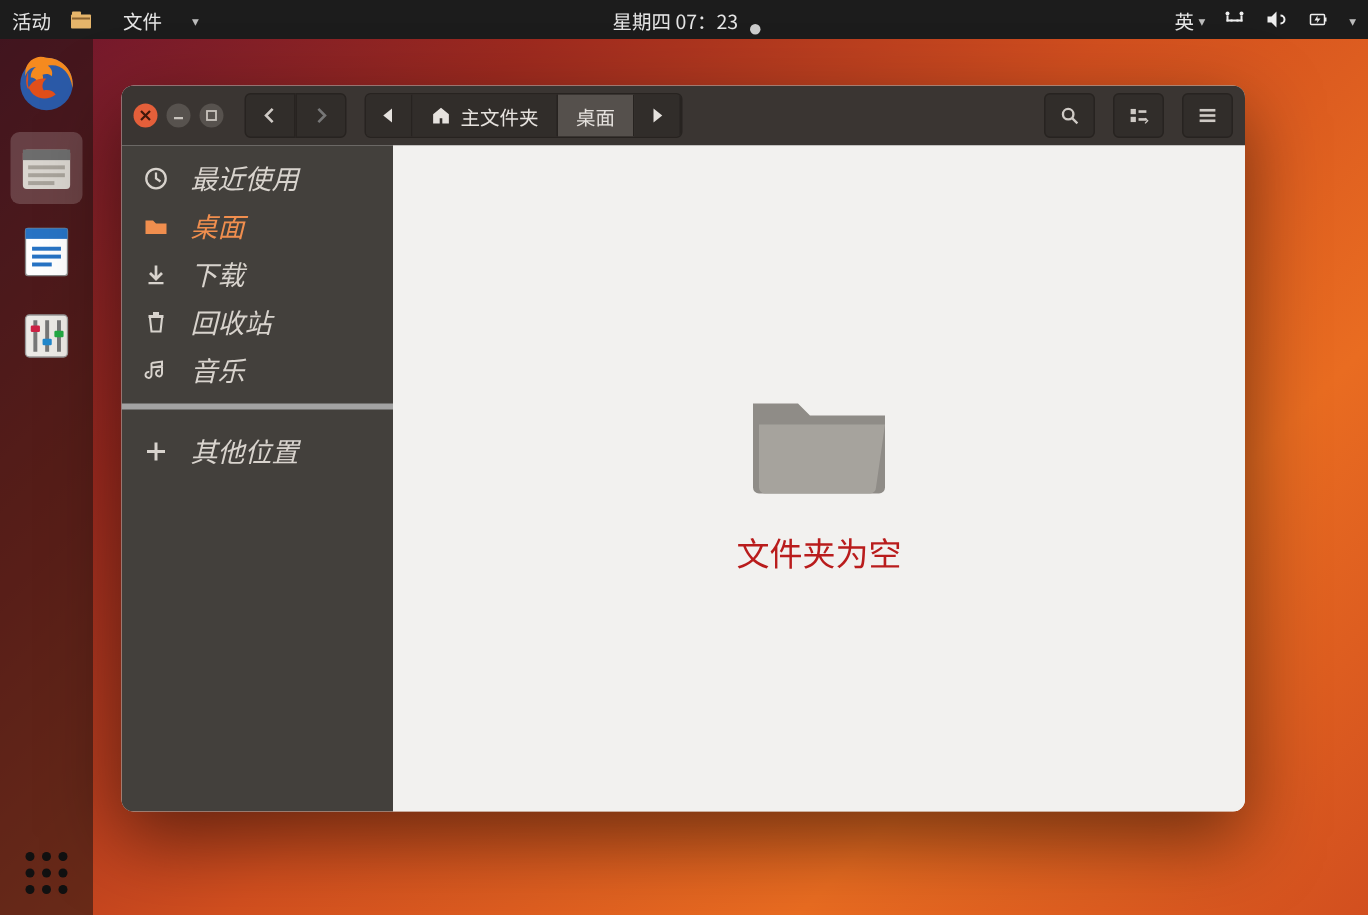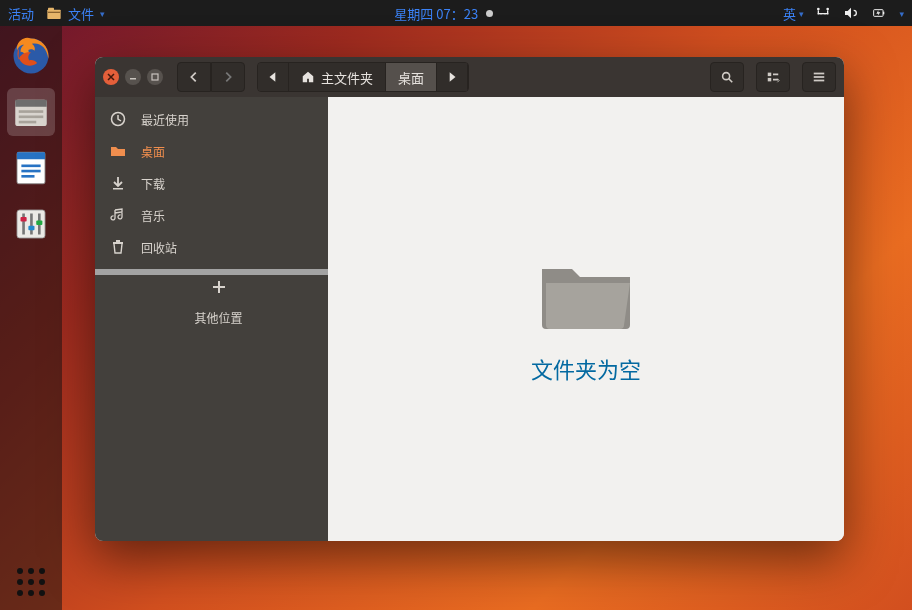--- a/index.html
+++ b/index.html
@@ -1,40 +1,40 @@
 <!DOCTYPE html>
 <html><head>
 <meta charset="utf-8">
 <style>
   * { box-sizing: border-box; margin: 0; padding: 0; }
   html, body { width: 912px; height: 610px; overflow: hidden; font-family: "Noto Sans CJK SC", "Ubuntu", sans-serif; }
   body { background: linear-gradient(135deg, #6a1530 0%, #9e2a1f 25%, #d24f1f 50%, #e96c21 75%, #d24f1f 100%); position: relative; }
 
   
-  .topbar { height: 26px; background: #1c1c1c; color: #3b82f6; display: flex; align-items: center; font-size: 13px; padding: 0 8px; }
+  .topbar { height: 26px; background: #1c1c1c; color: #e5e5e5; display: flex; align-items: center; font-size: 13px; padding: 0 8px; }
   .topbar .left, .topbar .right { display: flex; align-items: center; gap: 12px; }
-  .topbar .center { flex: 1; display: flex; justify-content: center; align-items: center; gap: 4px; }
-  .app-ind { display: flex; align-items: center; gap: 6px; }
+  .topbar .center { flex: 1; display: flex; justify-content: center; align-items: flex-end; gap: 4px; }
+  .app-ind { display: flex; align-items: center; gap: 20px; }
   .app-ind svg { width: 16px; height: 16px; }
   .arrow-down { font-size: 9px; opacity: .8; }
   .dot { width:7px;height:7px;background:#ccc;border-radius:50%;display:inline-block;margin-left:4px;}
   .tray-icon svg { width:16px;height:16px;fill:#eee; }
   .tray-icon { display:flex;align-items:center; }
 
   
   .dock { position:absolute; left:0; top:26px; bottom:0; width:62px; background:rgba(30,20,18,0.55); display:flex; flex-direction:column; align-items:center; padding-top:6px; gap:8px; }
   .dock-item { width:48px; height:48px; display:flex; align-items:center; justify-content:center; border-radius:6px; }
   .dock-item.active { background:rgba(255,255,255,0.18); }
   .dock-item svg { width:42px; height:42px; }
   .apps-button { position:absolute; bottom:14px; left:0; width:62px; display:flex; justify-content:center; }
   .apps-grid { display:grid; grid-template-columns:repeat(3,6px); grid-template-rows:repeat(3,6px); gap:5px; }
   .apps-grid span { background:#111; width:6px; height:6px; border-radius:50%; }
 
   
-  .window { position:absolute; left:95px; top:57px; width:749px; height:484px; background:#f0efed; border-radius:8px; box-shadow:0 18px 50px rgba(0,0,0,0.5); overflow:hidden; display:flex; flex-direction:column; }
+  .window { position:absolute; left:81px; top:57px; width:749px; height:484px; background:#f0efed; border-radius:8px; box-shadow:0 18px 50px rgba(0,0,0,0.5); overflow:hidden; display:flex; flex-direction:column; }
   .titlebar { height:40px; background:#3a3532; display:flex; align-items:center; padding:0 8px; gap:6px; }
   .wbtns { display:flex; gap:6px; align-items:center; }
   .wbtn { width:16px;height:16px;border-radius:50%;display:flex;align-items:center;justify-content:center;}
   .wbtn.close{background:#e45f3a;}
   .wbtn.min,.wbtn.max{background:#57524e;}
   .wbtn svg{width:10px;height:10px;}
   .nav-group{display:flex;margin-left:8px;}
   .tb-btn{width:34px;height:30px;background:#312d2a;border:1px solid #272320;display:flex;align-items:center;justify-content:center;color:#cfcac5;}
   .tb-btn:first-child{border-radius:4px 0 0 4px;}
   .tb-btn:last-child{border-radius:0 4px 4px 0;}
@@ -43,31 +43,31 @@
   .path{display:flex;align-items:stretch;margin-left:6px;height:30px;border:1px solid #272320;border-radius:4px;overflow:hidden;}
   .crumb{display:flex;align-items:center;gap:6px;padding:0 12px;background:#312d2a;color:#e6e2de;font-size:13px;border-right:1px solid #272320;}
   .crumb.active{background:#55504c;}
   .crumb svg{width:14px;height:14px;fill:#e6e2de;}
   .crumb.arrow{padding:0 8px;}
   .tb-spacer{flex:1;}
   .tb-right{display:flex;gap:6px;}
 
   
   .body{flex:1;display:flex;}
-  .sidebar{width:233px;background:#43403c;color:#d8d3cd;font-size:12px;padding-top:6px;}
+  .sidebar{width:181px;background:#43403c;color:#d8d3cd;font-size:18px;padding-top:6px;font-style:italic;}
   .side-item{height:32px;display:flex;align-items:center;gap:14px;padding-left:14px;cursor:default;}
-  .side-item.sep{border-top:6px solid #a3a3a3;margin-top:6px;padding-top:4px;height:38px;flex-direction:column;}
+  .side-item.sep{border-top:4px solid #a3a3a3;margin-top:6px;padding-top:22px;height:38px;}
   .side-item.active{color:#f08e4e;}
   .side-item.active .side-icon svg{fill:#f08e4e;}
   .side-icon{width:18px;display:flex;justify-content:center;}
   .side-icon svg{width:16px;height:16px;fill:#d8d3cd;}
 
   .content{flex:1;background:#f2f1ef;display:flex;flex-direction:column;align-items:center;justify-content:center;color:#7c7974;}
   .empty-icon svg{width:100px;height:78px;fill:#8a8783;}
-  .empty-text{font-size:22px;margin-top:14px;color:#0369a1;}
+  .empty-text{font-size:22px;margin-top:14px;color:#b91c1c;}
 </style>
 </head>
 <body>
 
 <div class="topbar">
   <div class="left">
     <span>活动</span>
     <span class="app-ind">
       <svg viewBox="0 0 24 24">
           <rect x="2" y="7" width="20" height="14" fill="#e6b56a" rx="1"></rect>
@@ -271,34 +271,34 @@
             <svg viewBox="0 0 16 16">
               <path d="M8 2v8M4 7l4 4 4-4" fill="none" stroke="#d8d3cd" stroke-width="1.8"></path>
               <rect x="3" y="13" width="10" height="1.5"></rect>
             </svg>
           </span>
         <span>下载</span>
       </div>
       <div class="side-item">
         <span class="side-icon">
             <svg viewBox="0 0 16 16">
-              <path d="M5 3v8a2 2 0 11-1.5-2M12 2v8a2 2 0 11-1.5-2M5 3l7-1v3L5 6" fill="none" stroke="#d8d3cd" stroke-width="1.3"></path>
-            </svg>
-          </span>
-        <span>音乐</span>
-      </div>
-      <div class="side-item">
-        <span class="side-icon">
-            <svg viewBox="0 0 16 16">
               <rect x="3" y="3" width="10" height="2"></rect>
               <path d="M4 5l1 9h6l1-9" fill="none" stroke="#d8d3cd" stroke-width="1.4"></path>
               <rect x="6" y="1" width="4" height="2"></rect>
             </svg>
           </span>
         <span>回收站</span>
+      </div>
+      <div class="side-item">
+        <span class="side-icon">
+            <svg viewBox="0 0 16 16">
+              <path d="M5 3v8a2 2 0 11-1.5-2M12 2v8a2 2 0 11-1.5-2M5 3l7-1v3L5 6" fill="none" stroke="#d8d3cd" stroke-width="1.3"></path>
+            </svg>
+          </span>
+        <span>音乐</span>
       </div>
       <div class="side-item sep">
         <span class="side-icon">
             <svg viewBox="0 0 16 16">
               <path d="M8 2v12M2 8h12" stroke="#d8d3cd" stroke-width="2"></path>
             </svg>
           </span>
         <span>其他位置</span>
       </div>
     </div>

